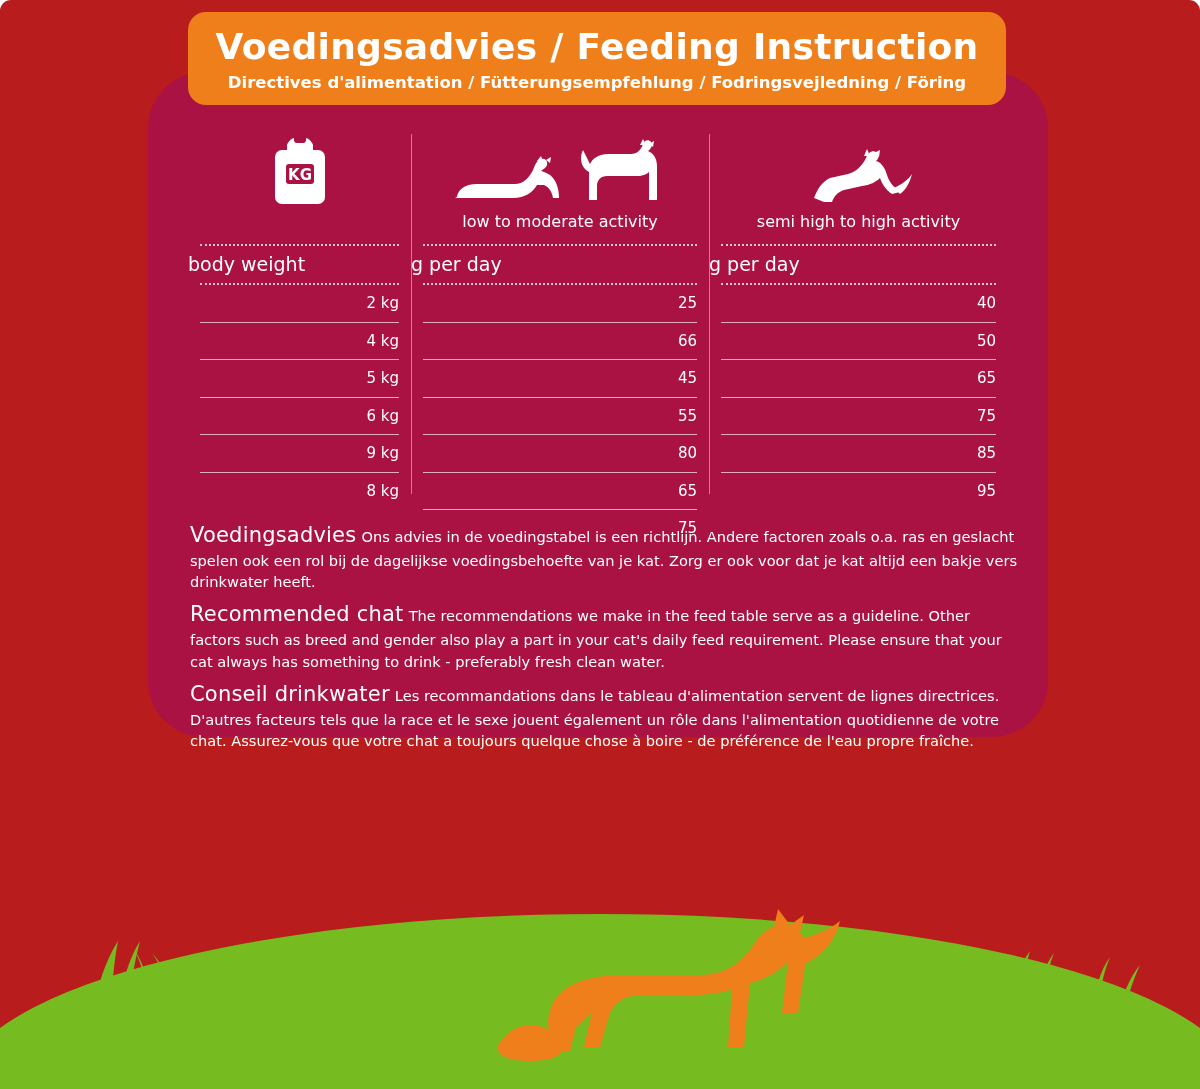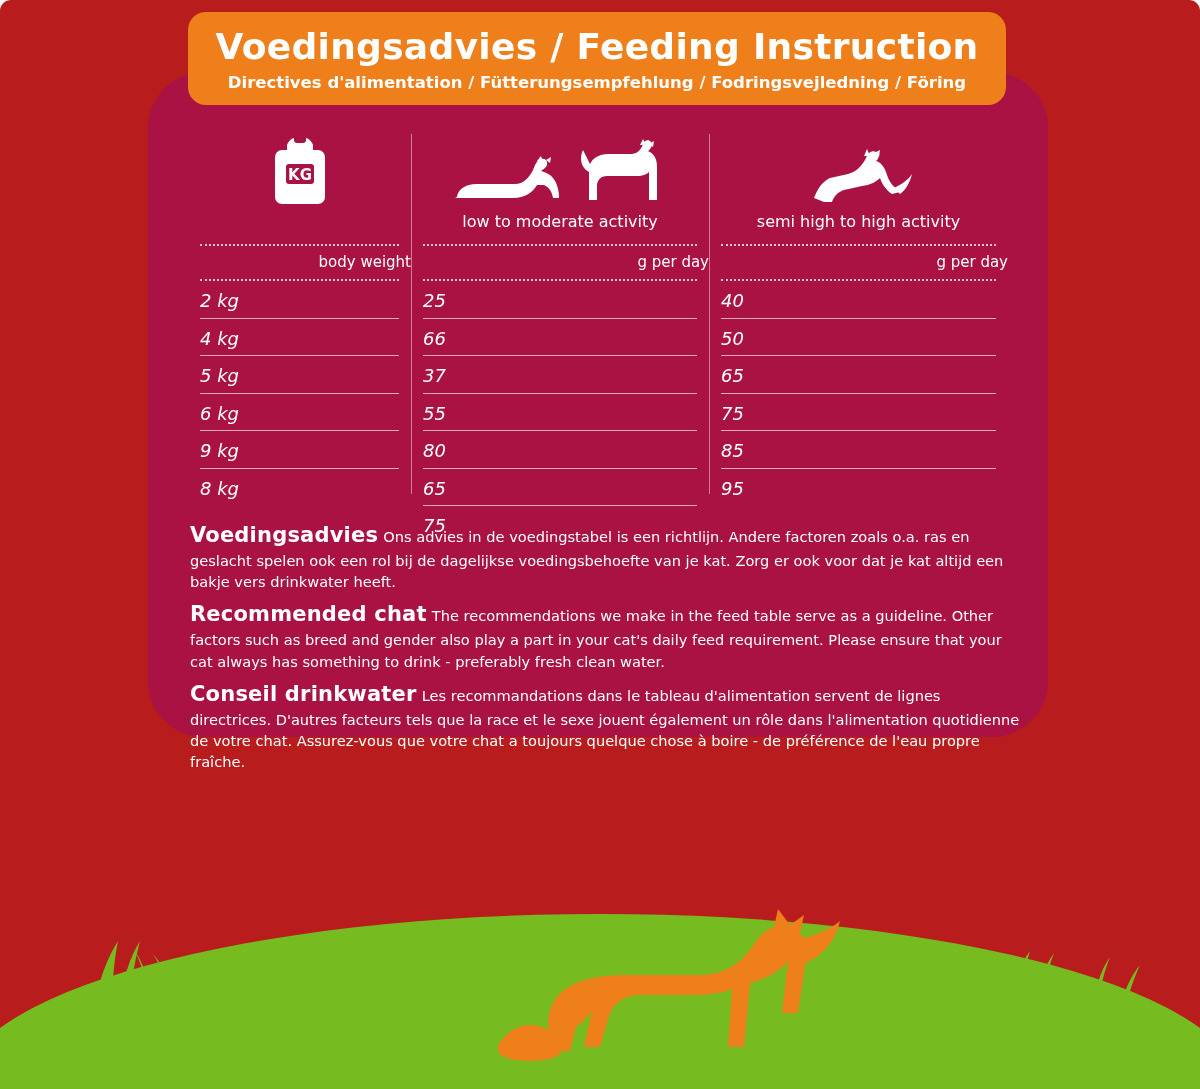--- a/index.html
+++ b/index.html
@@ -101,32 +101,31 @@
     font-size: 16px;
     padding-bottom: 7px;
     height: 32px;
     white-space: nowrap;
   }
   .dash-line {
     border-top: 2px dotted rgba(255,255,255,0.75);
     margin: 0 12px;
   }
   .unit-row {
+    text-align: left;
+    font-size: 19px;
+    padding: 7px 0 8px 0;
+    white-space: nowrap;
+  }
+  .data-row {
     text-align: right;
     font-size: 15px;
-    padding: 7px 0 8px 0;
-    white-space: nowrap;
-  }
-  .data-row {
-    text-align: left;
-    font-size: 18px;
     padding: 9px 0 9px 0;
     height: 37.5px;
     white-space: nowrap;
-    font-style: italic;
   }
   .rows .data-row { border-bottom: 1px solid rgba(255,255,255,0.65); margin: 0 12px; }
   .rows .data-row:last-child { border-bottom: none; }
 
   
   .kg-cell {
     height: 84px;
     display: flex;
     align-items: center;
     justify-content: center;
@@ -138,21 +137,21 @@
     position: absolute;
     left: 190px;
     top: 522px;
     width: 830px;
     color: #ffffff;
     z-index: 4;
   }
   .para { margin-bottom: 9px; line-height: 1.33; }
   .lead {
     font-size: 21px;
-    font-weight: bold;
+    font-weight: normal;
     letter-spacing: 0.2px;
   }
   .body-txt {
     font-size: 14.6px;
     line-height: 1.38;
   }
   .para .body-txt { display: inline; }
 
   
   .hill {
@@ -225,21 +224,21 @@
             </svg>
           </span>
         </div>
         <div class="act-label">low to moderate activity</div>
         <div class="dash-line"></div>
         <div class="unit-row">g per day</div>
         <div class="dash-line"></div>
         <div class="rows">
           <div class="data-row">25</div>
           <div class="data-row">66</div>
-          <div class="data-row">37</div>
+          <div class="data-row">45</div>
           <div class="data-row">55</div>
           <div class="data-row">80</div>
           <div class="data-row">65</div>
           <div class="data-row">75</div>
         </div>
       </div>
 
       <div class="col col-high">
         <div class="icon-row">
           <span>

